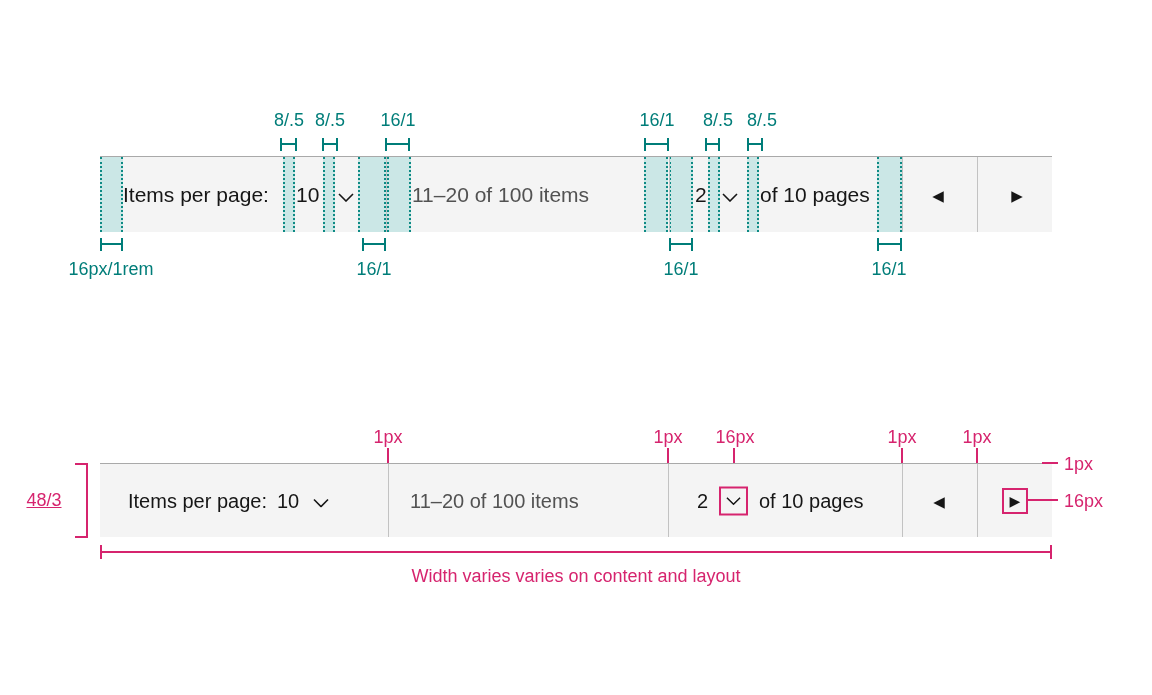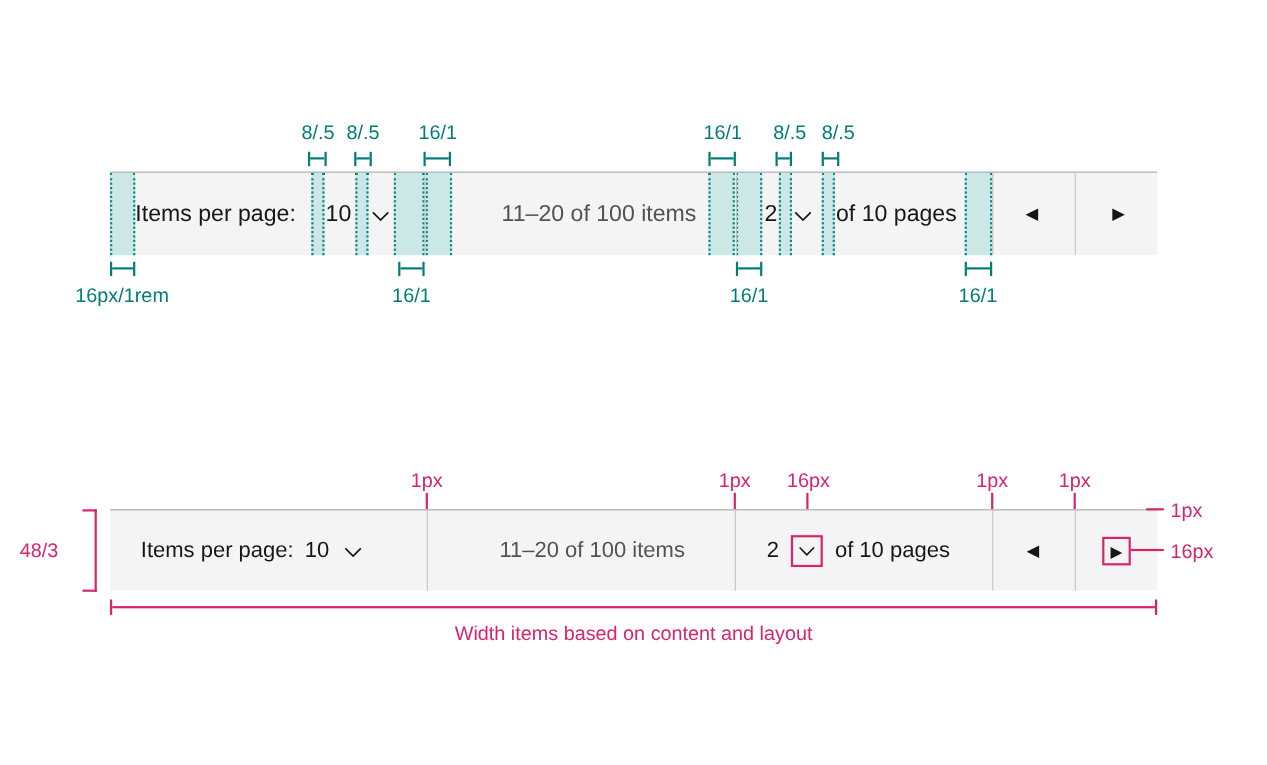--- a/index.html
+++ b/index.html
@@ -18,21 +18,21 @@
     position:relative;width:1152px;height:695px;background:#ffffff;
     font-family:"Liberation Sans",sans-serif;overflow:hidden;
   }
   .bar{
     position:absolute;left:100px;width:952px;background:var(--bar-bg);
     border-top:1px solid var(--bar-border);box-sizing:border-box;
   }
   .bar-top{top:156px;height:76px;font-size:21px;}
   .bar-bottom{top:463px;height:74px;font-size:20px;}
   .bar span.txt{position:absolute;top:50%;transform:translateY(-50%);color:var(--text);white-space:nowrap;text-align:center;}
-  .bar span.muted{color:var(--muted);padding-left:44px;}
+  .bar span.muted{color:var(--muted);}
   .vdiv{position:absolute;top:0;bottom:0;width:1px;background:var(--divider);}
   .chev{position:absolute;top:50%;transform:translateY(-50%);}
   .caret{position:absolute;top:50%;transform:translate(-50%,-50%);font-size:15px;color:var(--text);line-height:1;}
   
   .hl{position:absolute;top:0;bottom:0;background:var(--teal-fill);
       border-left:2px dotted var(--teal-border);border-right:2px dotted var(--teal-border);box-sizing:border-box;}
   
   .tmeas{position:absolute;height:13px;border-left:2px solid var(--teal);border-right:2px solid var(--teal);box-sizing:border-box;}
   .tmeas::after{content:"";position:absolute;left:0;right:0;top:5px;height:2px;background:var(--teal);}
   .tlabel{position:absolute;color:var(--teal);font-size:18px;white-space:nowrap;transform:translateX(-50%);}
@@ -120,21 +120,21 @@
   <div class="plabel ctr" style="left:735px;top:427px;">16px</div>
   <div class="plabel ctr" style="left:902px;top:427px;">1px</div>
   <div class="plabel ctr" style="left:977px;top:427px;">1px</div>
 
   <div class="ptick" style="left:387px;top:448px;height:22px;"></div>
   <div class="ptick" style="left:667px;top:448px;height:22px;"></div>
   <div class="ptick" style="left:733px;top:448px;height:38px;"></div>
   <div class="ptick" style="left:901px;top:448px;height:22px;"></div>
   <div class="ptick" style="left:976px;top:448px;height:22px;"></div>
 
-  <div class="plabel" style="left:18px;top:490px;width:52px;text-align:left;">48/3</div>
+  <div class="plabel" style="left:18px;top:490px;width:52px;text-align:center;text-decoration:underline;">48/3</div>
   <div class="hbracket"></div>
 
   <div class="bar bar-bottom">
     <div class="vdiv" style="left:288px;"></div>
     <div class="vdiv" style="left:568px;"></div>
     <div class="vdiv" style="left:802px;"></div>
     <div class="vdiv" style="left:877px;"></div>
 
     <span class="txt" style="left:28px;">Items per page:</span>
     <span class="txt" style="left:177px;">10</span>
@@ -158,15 +158,15 @@
       <span class="txt" style="position:static;transform:none;font-size:14px;line-height:1;">▶</span>
     </div>
   </div>
 
   <div class="pdash" style="left:1042px;top:462px;width:16px;"></div>
   <div class="plabel" style="left:1064px;top:454px;">1px</div>
   <div class="pdash" style="left:1028px;top:499px;width:30px;"></div>
   <div class="plabel" style="left:1064px;top:491px;">16px</div>
 
   <div class="wline"></div>
-  <div class="plabel ctr" style="left:576px;top:566px;">Width items based on content and layout</div>
+  <div class="plabel ctr" style="left:576px;top:566px;">Width varies varies on content and layout</div>
 
 </div>
 
 </body></html>

